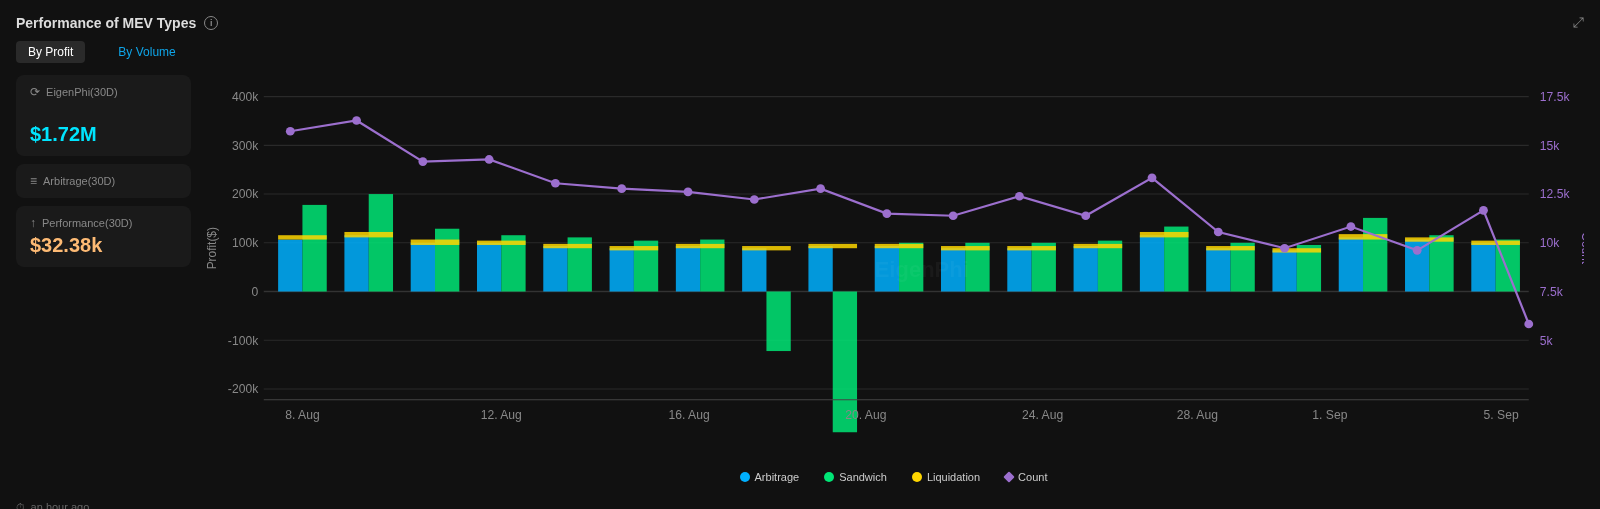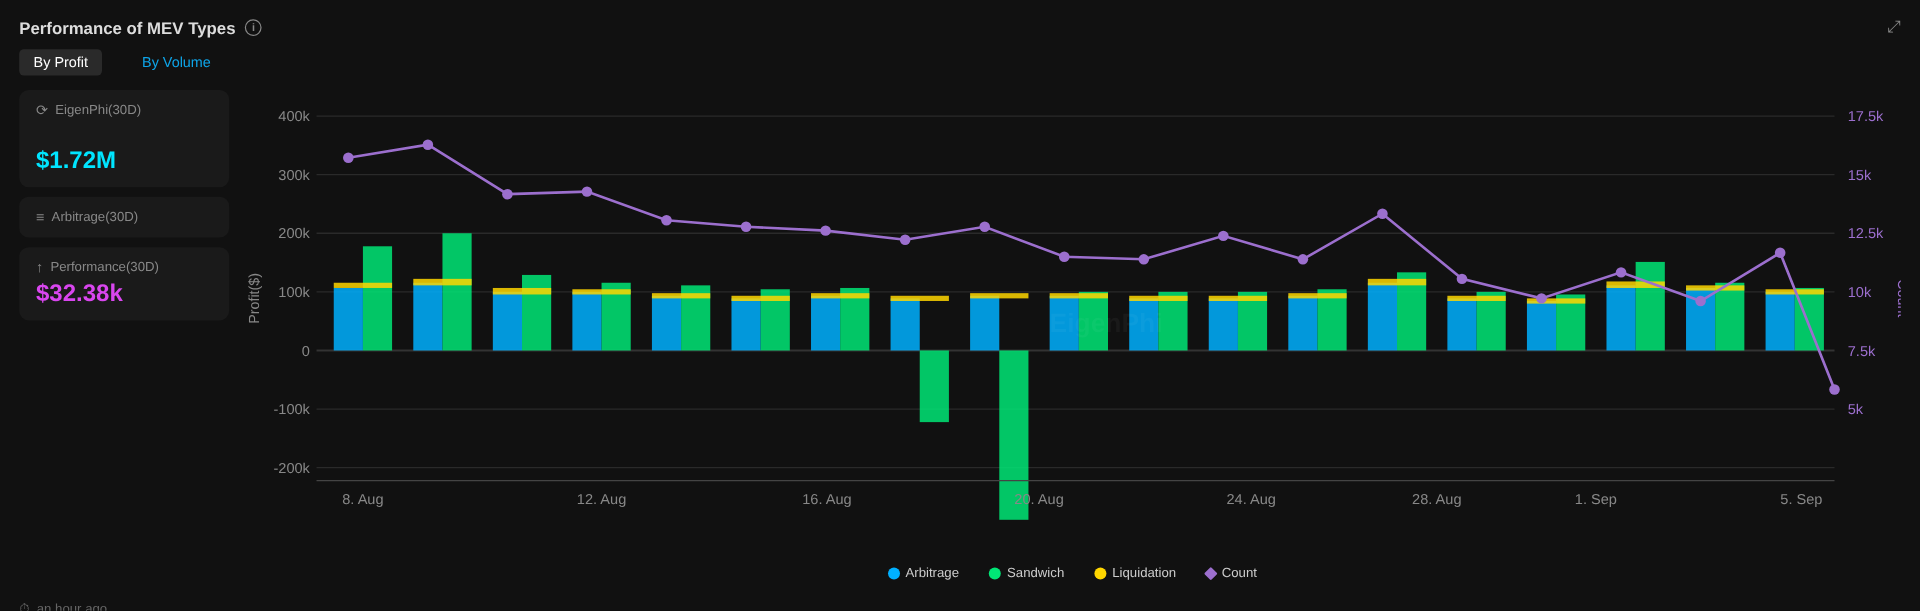--- a/index.html
+++ b/index.html
@@ -97,21 +97,21 @@
     }
     .stat-label-icon {
       font-size: 12px;
     }
     .stat-value {
       font-size: 20px;
       font-weight: 700;
     }
     .stat-value.cyan { color: #00e5ff; margin-top: 20px; }
     .stat-value.green { color: #00e676; }
-    .stat-value.yellow { color: #d946ef; }
+    .stat-value.yellow { color: #fdba74; }
     .chart-area {
       flex: 1;
       position: relative;
       min-width: 0;
     }
     svg.chart {
       width: 100%;
       height: 100%;
     }
     .legend {

